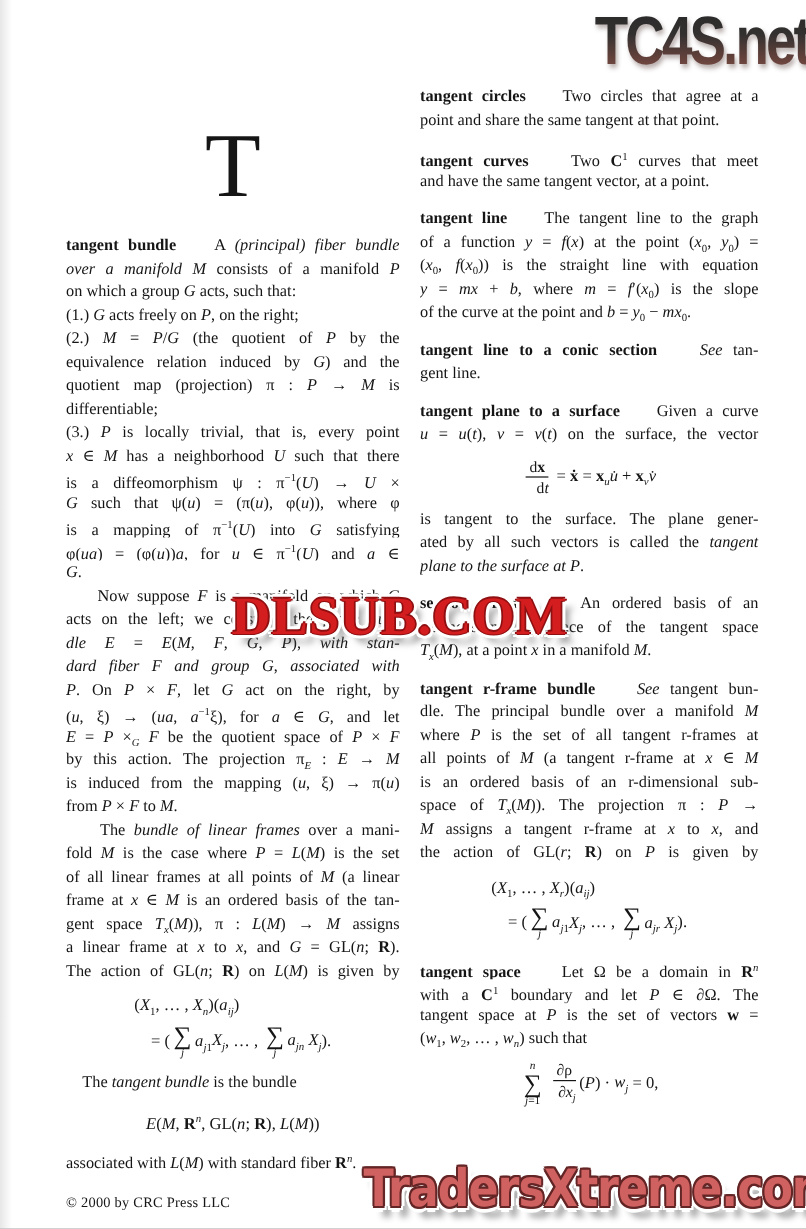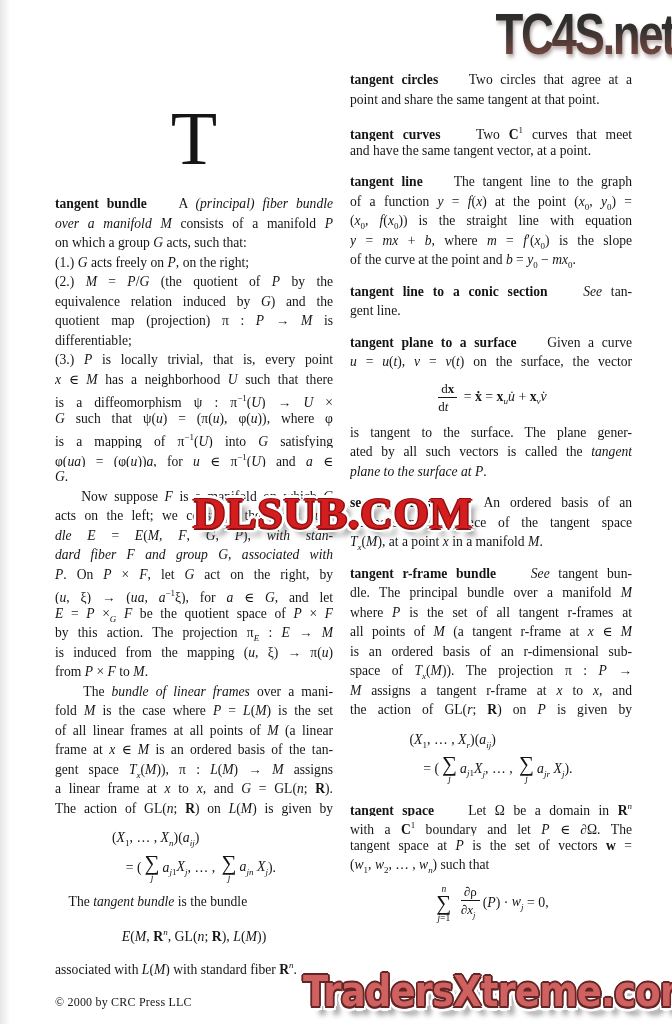--- a/index.html
+++ b/index.html
@@ -21,21 +21,21 @@
   .line { text-align:justify; text-align-last:justify; height:19.5px; overflow:hidden; }
   .line.short { text-align:right; text-align-last:left; }
 
   .entry + .entry { margin-top:12px; }
 
   .eq { text-align:center; margin:9px 0; font-size:13.8px; line-height:22px; }
   .eq .eq-block { display:inline-block; text-align:left; }
   .sum { display:inline-flex; flex-direction:column; align-items:center; vertical-align:middle; margin:0 3px; }
   .sum .s { font-size:21px; line-height:19px; }
   .sum .a, .sum .b { font-size:9.5px; line-height:10px; }
-  .frac { display:inline-flex; flex-direction:column; align-items:flex-start; vertical-align:middle; margin:0 3px; font-size:13px; line-height:15px; }
+  .frac { display:inline-flex; flex-direction:column; align-items:flex-end; vertical-align:middle; margin:0 3px; font-size:13px; line-height:15px; }
   .frac .num { padding:0 3px 1px; border-bottom:1px solid #151515; }
   .frac .den { padding-top:1px; }
   sup { font-size:.66em; } sub { font-size:.66em; }
 
   .footer { position:absolute; left:55px; top:995px; font-size:12px; letter-spacing:.2px; }
 
   
   .wm { position:absolute; font-weight:bold; white-space:nowrap; pointer-events:none; }
   .wm-tc4s {
     top:1px; right:-2px;

